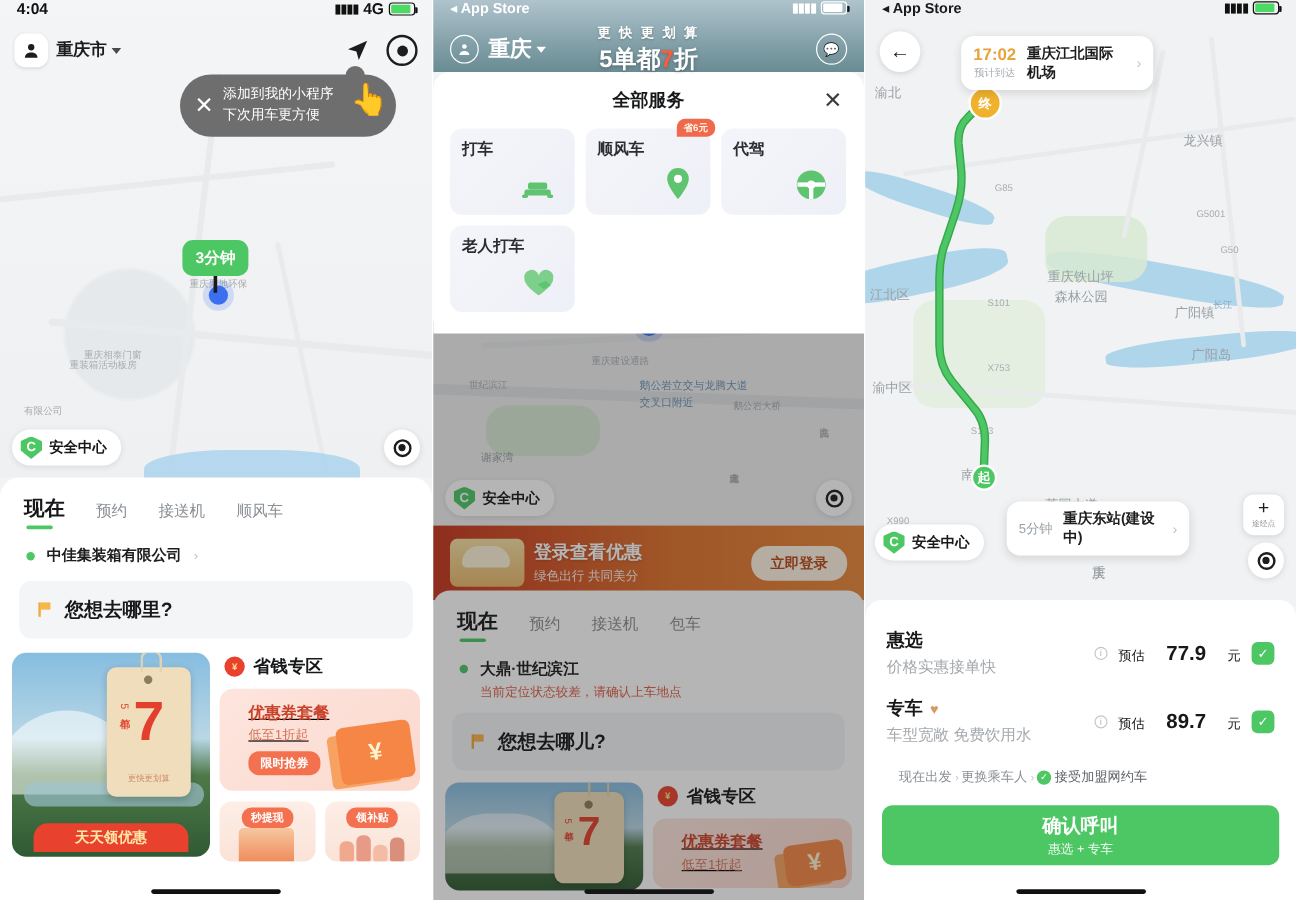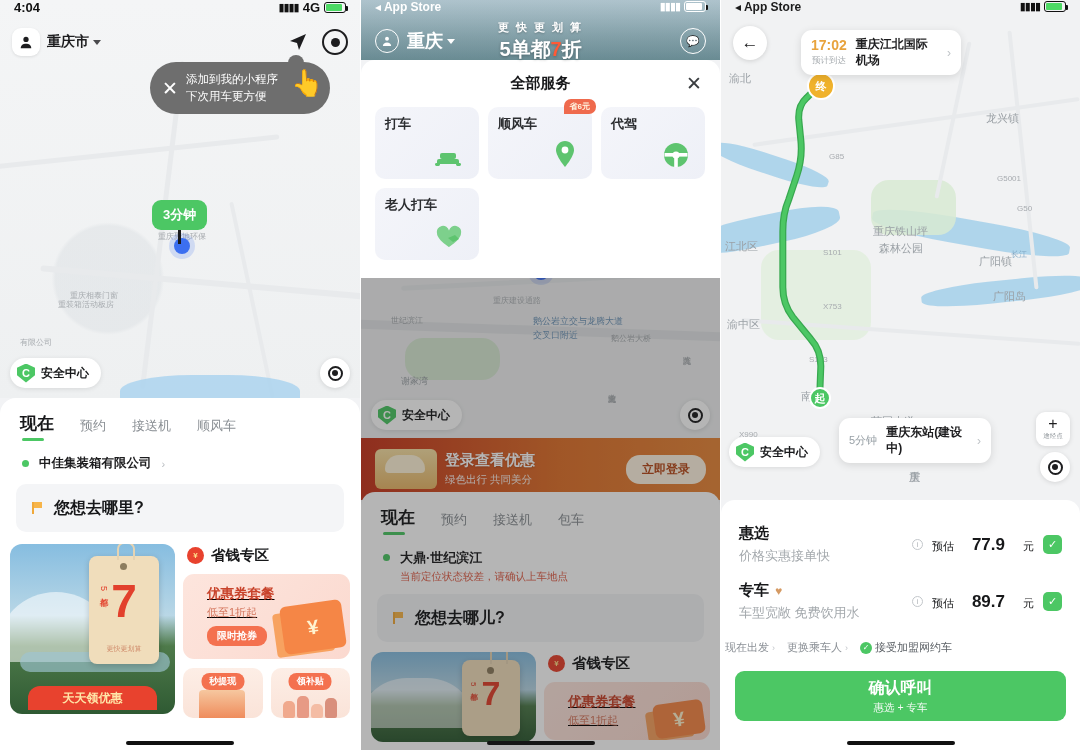--- a/index.html
+++ b/index.html
@@ -258,21 +258,21 @@
   .car-name { font-size:15px; font-weight:bold; color:#17181a; display:flex; align-items:center; gap:6px; }
   .car-heart { color:#d59a63; font-size:12px; }
   .car-desc { font-size:13px; color:#a4a9ad; margin-top:4px; }
   .car-right { display:flex; align-items:center; gap:9px; }
   .info-i { width:11px; height:11px; border-radius:50%; border:1px solid #c3c7cb; color:#b2b7bb;
     font-size:8px; display:flex; align-items:center; justify-content:center; }
   .price { font-size:11px; color:#17181a; display:flex; align-items:baseline; gap:18px; }
   .price b { font-size:17px; }
   .checkbox { width:19px; height:19px; border-radius:5px; background:#4cc764; color:#fff;
     font-size:11px; display:flex; align-items:center; justify-content:center; }
-  .opt-row { display:flex; align-items:center; gap:12px; padding:10px 4px 8px; }
+  .opt-row { display:flex; align-items:center; gap:2px; padding:10px 28px 8px; }
   .opt { font-size:11px; color:#8b9096; display:flex; align-items:center; gap:3px; }
   .opt .c { color:#c2c6ca; font-size:9px; }
   .opt.ok { color:#5e6368; }
   .tick { width:12px; height:12px; border-radius:50%; background:#4cc764; color:#fff;
     font-size:8px; display:flex; align-items:center; justify-content:center; }
   .call-btn { margin:8px 14px 0; height:50px; background:#4cc764; border-radius:9px; color:#fff;
     display:flex; flex-direction:column; align-items:center; justify-content:center; }
   .call-btn .b1 { font-size:16px; font-weight:bold; }
   .call-btn .b2 { font-size:10.5px; margin-top:2px; opacity:.95; }
 </style>

